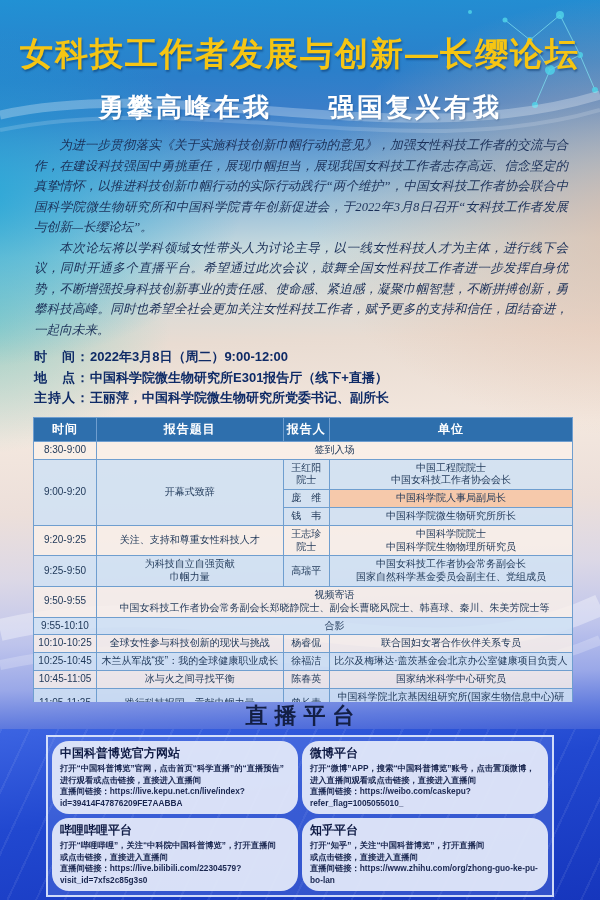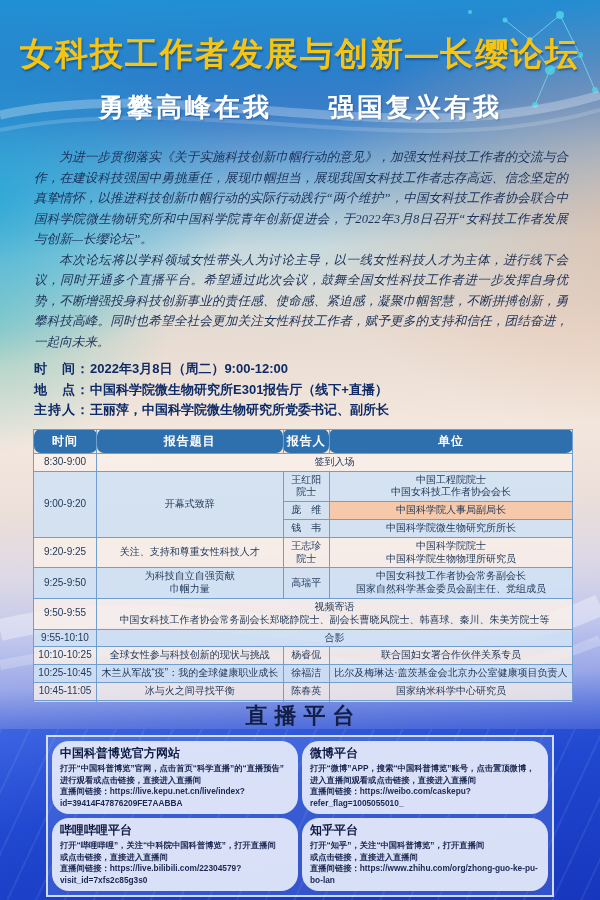--- a/index.html
+++ b/index.html
@@ -13,31 +13,31 @@
       linear-gradient(178deg,#2191d4 0%,#2b7fca 9%,#3a7ec9 13%,#7aaed6 20%,#c8dade 28%,#e9dcd2 38%,#f3e7de 48%,#ecdfda 56%,#dcd8e6 63%,#bec4ec 70%,#9aa8e8 75%,#5f7ade 79%,#2e50d2 83%,#1c3fc6 90%,#1a41c8 100%);
   }
   .decor{position:absolute;pointer-events:none;}
   .content{position:absolute;top:0;left:0;width:600px;height:702px;overflow:hidden;}
 
   .title{margin-top:32px;text-align:center;color:#f6c513;font-size:33px;font-weight:bold;letter-spacing:2px;
     text-shadow:1px 2px 2px rgba(0,40,90,.45);}
   .subtitle{margin-top:13px;display:flex;justify-content:center;gap:56px;color:#ffffff;
     font-size:26px;font-weight:bold;letter-spacing:3px;text-shadow:1px 1px 2px rgba(0,40,90,.3);}
 
-  .intro{margin:22px 32px 0 34px;color:#1b3058;font-family:"Liberation Serif",serif;font-style:italic;
+  .intro{margin:10px 32px 0 34px;color:#1b3058;font-family:"Liberation Serif",serif;font-style:italic;
     font-size:12.6px;line-height:20.5px;text-align:justify;}
   .intro p{margin:0;text-indent:2em;}
 
   .info{margin:7px 34px 0;color:#0e2a66;font-size:13px;font-weight:bold;line-height:20.5px;}
   .info .lbl{letter-spacing:1px;}
 
   table.schedule{margin:8px 27px 0 33px;width:540px;border-collapse:collapse;table-layout:fixed;
     font-size:10px;color:#1c3556;text-align:center;}
   .schedule td,.schedule th{border:1px solid #6f9ecf;padding:2px 3px;line-height:1.28;white-space:pre-line;overflow:hidden;}
-  .schedule thead th{background:#2e6fad;color:#ffffff;font-size:12px;font-weight:bold;padding:4px 2px;letter-spacing:1px;border-radius:7px;}
+  .schedule thead th{background:#2e6fad;color:#ffffff;font-size:12px;font-weight:bold;padding:4px 2px;letter-spacing:1px;}
   .c-cream td{background:rgba(250,240,233,.82);text-align:center;}
   .c-blue td{background:rgba(208,225,244,.88);}
   td.c-peach{background:#f6c9ab !important;text-align:center;}
 
   .bottom-zone{position:absolute;top:702px;left:0;width:600px;height:198px;}
   .live-heading{height:27px;text-align:center;font-size:22px;font-weight:bold;color:#131f45;
     letter-spacing:7px;padding-left:7px;line-height:27px;}
   .blue-panel{position:relative;height:171px;overflow:hidden;
     background:linear-gradient(172deg,#3c64e2 0%,#2148d0 40%,#1636bd 100%);}
   .blue-panel::before{content:"";position:absolute;inset:0;

